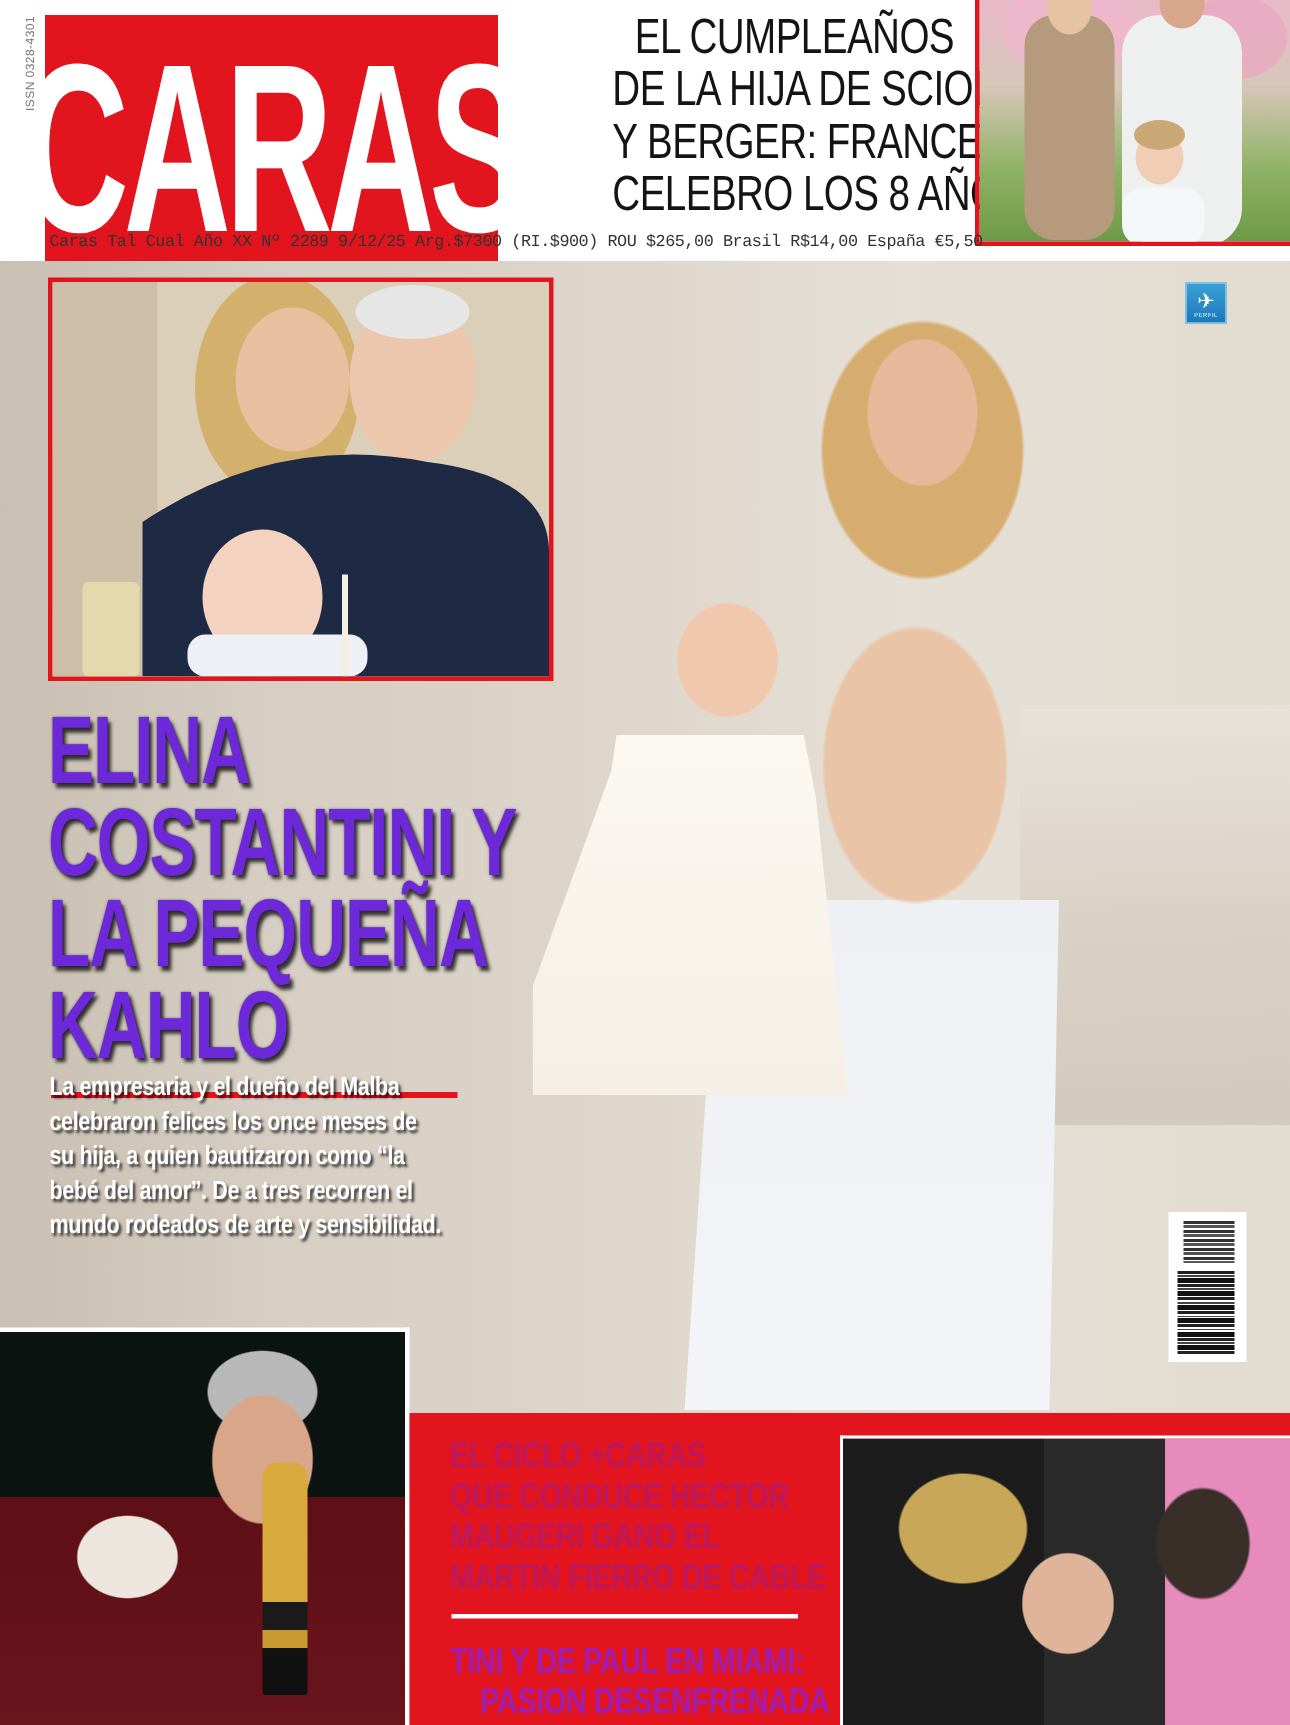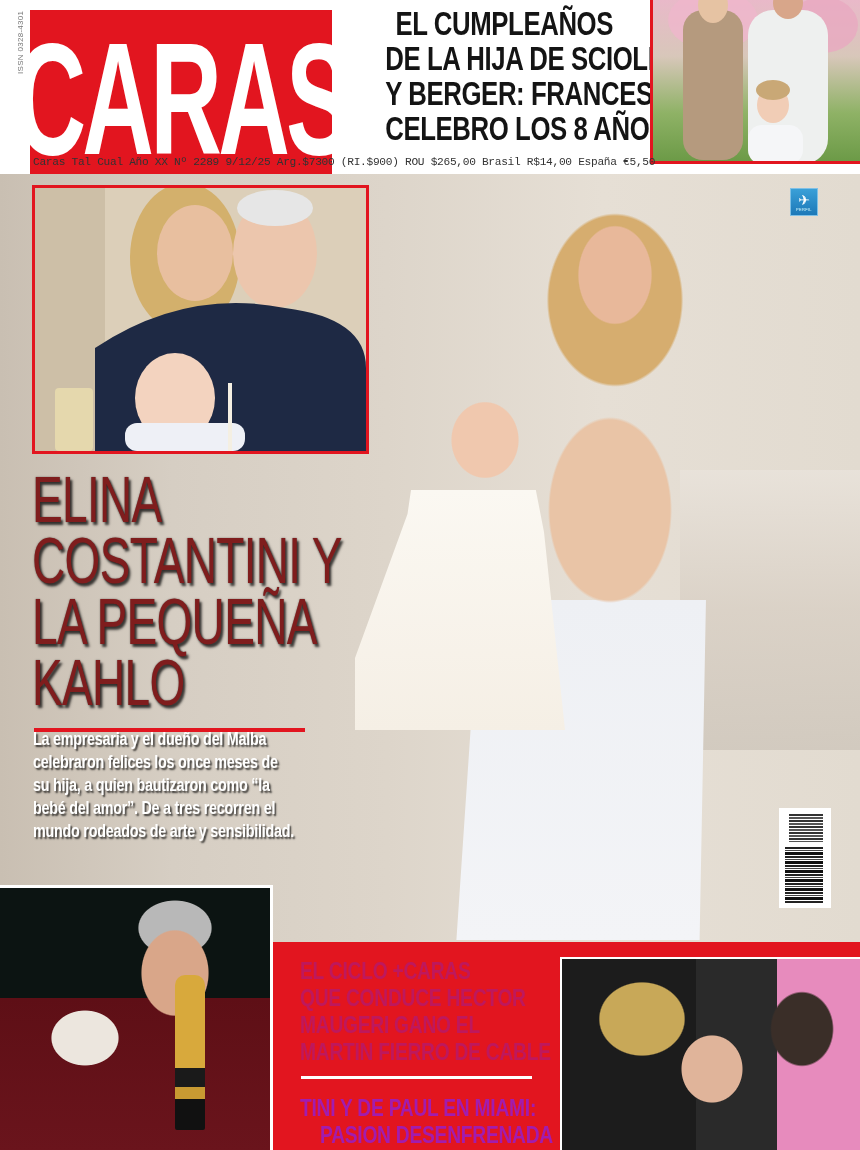--- a/index.html
+++ b/index.html
@@ -18,22 +18,22 @@
   #logo-box {
     left: 30px; top: 10px; width: 302px; height: 173px; background: #e2151f;
     display: flex; align-items: center; justify-content: center; overflow: hidden;
   }
   #logo-text {
     color: #fff; font-family: "Liberation Sans", sans-serif; font-weight: 700;
     font-size: 160px; line-height: 1; letter-spacing: -6px;
     transform: scaleX(0.62) scaleY(1.0); display: inline-block; margin-top: 4px;
   }
   #top-headline {
-    left: 321px; top: 6px; width: 292px; text-align: right;
-    font-family: "Liberation Sans", sans-serif; font-weight: 700; color: #141414;
+    left: 344px; top: 6px; width: 292px; text-align: right;
+    font-family: "Liberation Sans", sans-serif; font-weight: 400; color: #141414;
     font-size: 33px; line-height: 35px; letter-spacing: -0.5px;
   }
   #top-headline span { display: block; transform: scaleX(0.78); transform-origin: right center; white-space: nowrap; }
 
   #top-photo {
     left: 650px; top: 0; width: 210px; height: 164px; border: 3px solid #e2151f;
     border-top: none; border-right: none; overflow: hidden;
     background: linear-gradient(180deg, #e9b9c9 0%, #d8c7ba 35%, #8fb266 70%, #6c9a47 100%);
   }
   #price-line {
@@ -45,28 +45,28 @@
   #main-bg {
     left: 0; top: 174px; width: 860px; height: 976px;
     background: linear-gradient(90deg, #c9bfb2 0%, #d6cec3 20%, #ddd5ca 45%, #e6dfd5 70%, #e2dbd0 100%);
   }
   #inset-photo {
     left: 32px; top: 185px; width: 337px; height: 269px; border: 3px solid #e2151f; overflow: hidden;
     background: linear-gradient(135deg, #d9ccb6 0%, #cfb57f 30%, #e8c9a8 50%, #1f2a45 75%, #1a2440 100%);
   }
   #main-headline {
     left: 32px; top: 470px; width: 340px;
-    font-family: "Liberation Sans", sans-serif; font-weight: 400; color: #7f1d1d;
+    font-family: "Liberation Sans", sans-serif; font-weight: 700; color: #6d28d9;
     font-size: 64px; line-height: 61px; letter-spacing: -1px;
     text-shadow: 3px 3px 3px rgba(0,0,0,0.75), 0 0 2px rgba(0,0,0,0.5);
   }
   #main-headline span { display: block; white-space: nowrap; transform: scaleX(0.72); transform-origin: left center; }
   #main-rule { left: 34px; top: 728px; width: 271px; height: 4px; background: #e2151f; }
   #main-body {
-    left: 33px; top: 728px; width: 320px;
+    left: 33px; top: 713px; width: 320px;
     font-family: "Liberation Sans", sans-serif; font-weight: 700; color: #fff;
     font-size: 17.5px; line-height: 23px; letter-spacing: -0.3px;
     text-shadow: 2px 2px 2px rgba(0,0,0,0.75);
   }
   #main-body span { display: block; white-space: nowrap; transform: scaleX(0.82); transform-origin: left center; }
 
   #hero-woman {
     left: 450px; top: 180px; width: 320px; height: 760px;
     background:
       radial-gradient(ellipse 60px 80px at 165px 95px, #e8b89a 0 60%, transparent 62%),

